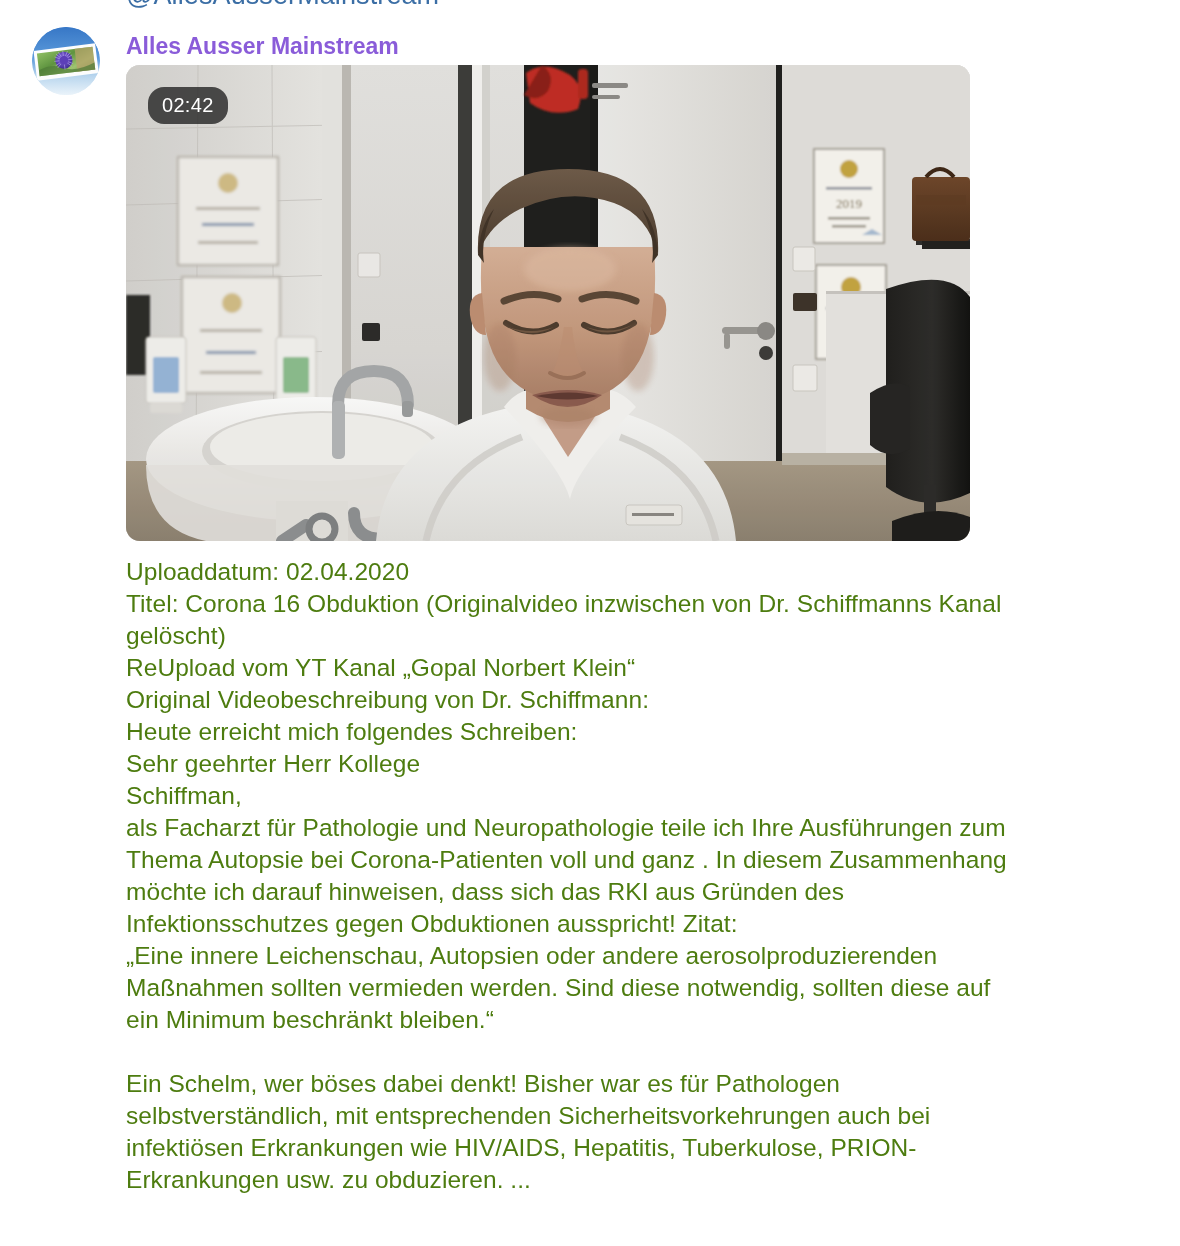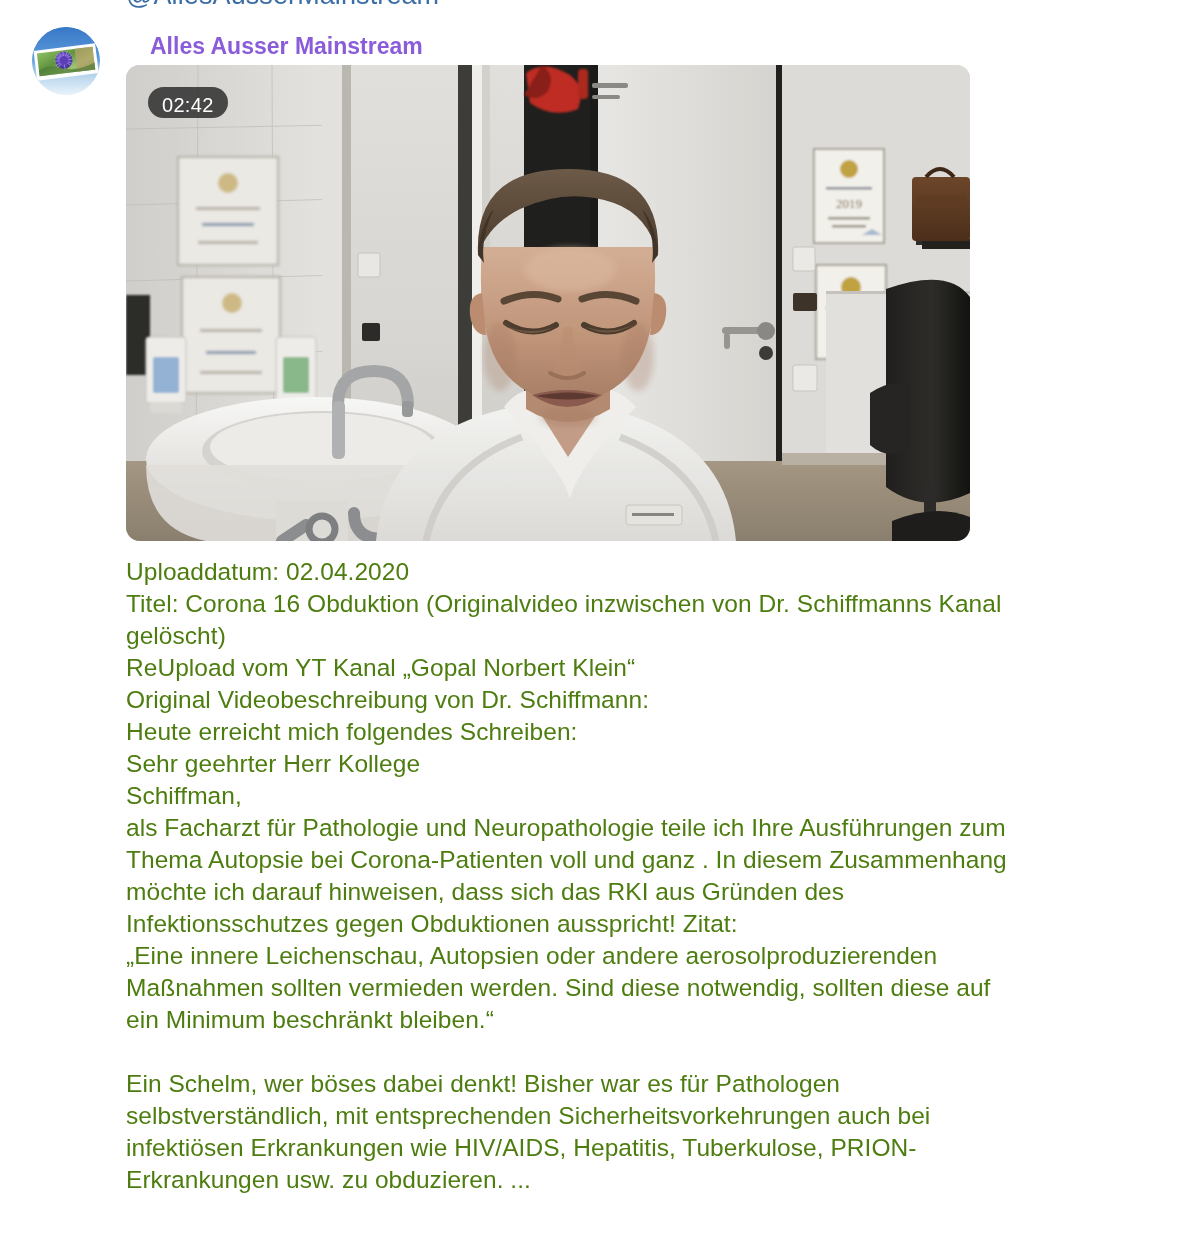--- a/index.html
+++ b/index.html
@@ -59,21 +59,20 @@
   .channel-name {
     position: absolute;
     left: 126px;
     top: 8px;
     font-size: 23px;
     line-height: 28px;
     font-weight: bold;
     color: #8a5cd9;
     white-space: nowrap;
     cursor: pointer;
-    margin-left: 24px;
   }
 
   
   .video-wrap {
     position: absolute;
     left: 126px;
     top: 65px;
     width: 844px;
     height: 476px;
     border-radius: 14px;
@@ -84,21 +83,21 @@
   .vid { position: absolute; }
 
   .duration-badge {
     position: absolute;
     left: 22px;
     top: 22px;
     background: rgba(35,35,35,0.80);
     color: #ffffff;
     font-size: 20px;
     line-height: 20px;
-    padding: 8px 14px 3px 14px;
+    padding: 8px 14px 9px 14px;
     border-radius: 16px;
     letter-spacing: 0.3px;
     z-index: 40;
   }
 
   
   .description {
     position: absolute;
     left: 126px;
     top: 556px;

